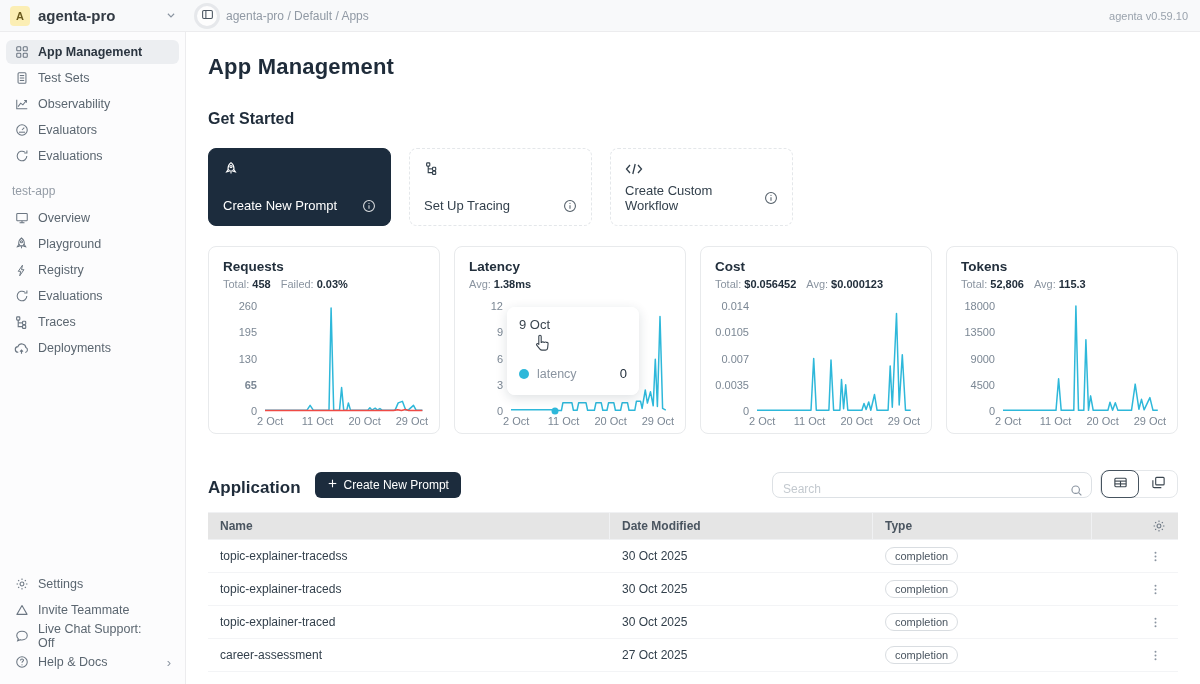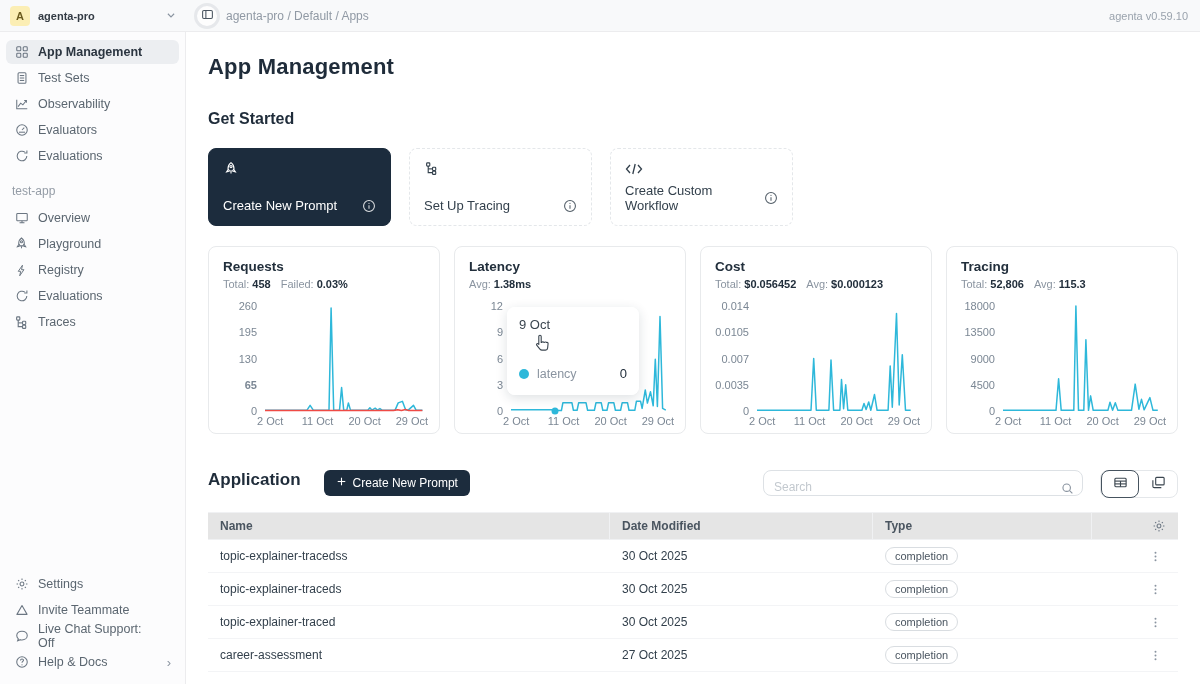--- a/index.html
+++ b/index.html
@@ -5,21 +5,21 @@
   * { margin:0; padding:0; box-sizing:border-box; }
   html,body { width:1200px; height:684px; overflow:hidden; background:#fff;
     font-family:"Liberation Sans", sans-serif; color:#24313f; }
 
   
   .topbar { height:32px; display:flex; align-items:center; background:#f8f9fa;
     border-bottom:1px solid #ececee; font-size:12px; }
   .workspace { width:186px; display:flex; align-items:center; gap:8px; padding:0 10px; }
   .avatar { width:20px; height:20px; border-radius:4px; background:#fbeeb4; color:#6b5b1e;
     font-size:11px; font-weight:700; display:flex; align-items:center; justify-content:center; }
-  .ws-name { font-weight:600; color:#333b44; font-size:11px; flex:1; }
+  .ws-name { font-weight:600; color:#333b44; font-size:15px; flex:1; }
   .chev { color:#8a94a0; }
   .collapse-ring { width:26px; height:26px; border-radius:50%; border:3px solid #e6e8eb;
     background:#fdfdfd; display:flex; align-items:center; justify-content:center; margin:0 6px 0 8px; color:#4a5560;}
   .breadcrumb { color:#9099a4; font-size:12px; }
   .version { margin-left:auto; padding-right:12px; color:#9aa3ad; font-size:11px; }
 
   
   .shell { display:flex; height:652px; }
   .sidebar { width:186px; border-right:1px solid #ececee; background:#fcfcfd;
     display:flex; flex-direction:column; padding:8px 6px 6px 6px; }
@@ -73,21 +73,21 @@
     background:rgba(255,255,255,.97); border-radius:8px; box-shadow:0 3px 12px rgba(20,40,60,.14);
     padding:10px 12px; z-index:5; }
   .tt-title { font-size:13px; color:#3a454f; }
   .tt-row { position:absolute; left:12px; right:12px; bottom:14px; display:flex; align-items:center; gap:8px; }
   .tt-dot { width:10px; height:10px; border-radius:50%; background:#2eb8da; }
   .tt-series { font-size:12.5px; color:#8a94a0; flex:1; }
   .tt-value { font-size:13px; color:#222f3c; }
   .hand-cursor { position:absolute; left:26px; top:26px; width:18px; height:20px; color:#3a454f; }
 
   
-  .app-header { display:flex; align-items:flex-start; margin-top:36px;gap:9px; }
+  .app-header { display:flex; align-items:flex-end; margin-top:36px; }
   .app-title { font-size:17px; font-weight:700; color:#1f2c3a; }
   .create-btn { margin-left:14px; height:26px; background:#1c2c3d; color:#fff; border:none;
     border-radius:6px; font-size:12px; display:flex; align-items:center; gap:6px; padding:0 12px;
     font-family:inherit; cursor:pointer; }
   .search-wrap { margin-left:auto; width:320px; height:26px; border:1px solid #dde1e5; border-radius:8px;
     background:#fff; display:flex; align-items:center; padding:8px 8px 0 10px; }
   .search-wrap input { border:none; outline:none; flex:1; font-size:12px; color:#333;
     font-family:inherit; background:transparent; }
   .search-wrap input::placeholder { color:#c3c9cf; }
   .search-icon { color:#8a94a0; width:13px; height:13px; }
@@ -264,20 +264,30 @@
               <path d="M4.5 5.4v7h4.6"></path>
               <path d="M4.5 8.4h4.6"></path>
               <rect x="9.1" y="6.7" width="3.4" height="3.4" rx="0.8"></rect>
               <rect x="9.1" y="10.9" width="3.4" height="3.4" rx="0.8"></rect>
             </svg>
           </span>
           <span>Traces</span>
           <span class="chevr">›</span>
         </div>
 
+        <div class="side-item">
+          <span class="icon">
+            <svg width="15" height="15" viewBox="0 0 16 16" fill="none" stroke="currentColor" stroke-width="1.2">
+              <path d="M4.6 12a3 3 0 0 1-.4-6A4.4 4.4 0 0 1 12.7 7 2.8 2.8 0 0 1 12 12.3"></path>
+              <path d="M8 13.5V9.8M6.4 11.3 8 9.7l1.6 1.6"></path>
+            </svg>
+          </span>
+          <span>Deployments</span>
+          <span class="chevr">›</span>
+        </div>
       </div>
 
     <div class="side-footer">
 
         <div class="side-item">
           <span class="icon">
             <svg width="14" height="14" viewBox="0 0 16 16" fill="none" stroke="currentColor" stroke-width="1.2">
               <circle cx="8" cy="8" r="2.2"></circle>
               <path d="M8 1.8v1.7M8 12.5v1.7M1.8 8h1.7M12.5 8h1.7M3.6 3.6l1.2 1.2M11.2 11.2l1.2 1.2M12.4 3.6l-1.2 1.2M4.8 11.2l-1.2 1.2"></path>
             </svg>
@@ -475,21 +485,21 @@
         </div>
         <div class="xaxis">
             <div class="xtick" style="left: 3.27869%;">2 Oct</div>
             <div class="xtick" style="left: 32.7869%;">11 Oct</div>
             <div class="xtick" style="left: 62.2951%;">20 Oct</div>
             <div class="xtick" style="left: 91.8033%;">29 Oct</div>
           </div>
       </div>
 
       <div class="chart-card">
-        <div class="chart-title">Tracing</div>
+        <div class="chart-title">Tokens</div>
         <div class="chart-stats">
 
         <span class="stat"><span class="stat-label">Total:</span><span class="stat-value">52,806</span></span>
             <span class="stat"><span class="stat-label">Avg:</span><span class="stat-value">115.3</span></span>
           </div>
         <div class="chart-area">
           <div class="yaxis">
               <div class="ytick" style="bottom: 0%;">0</div>
               <div class="ytick" style="bottom: 25%;">4500</div>
               <div class="ytick" style="bottom: 50%;">9000</div>

